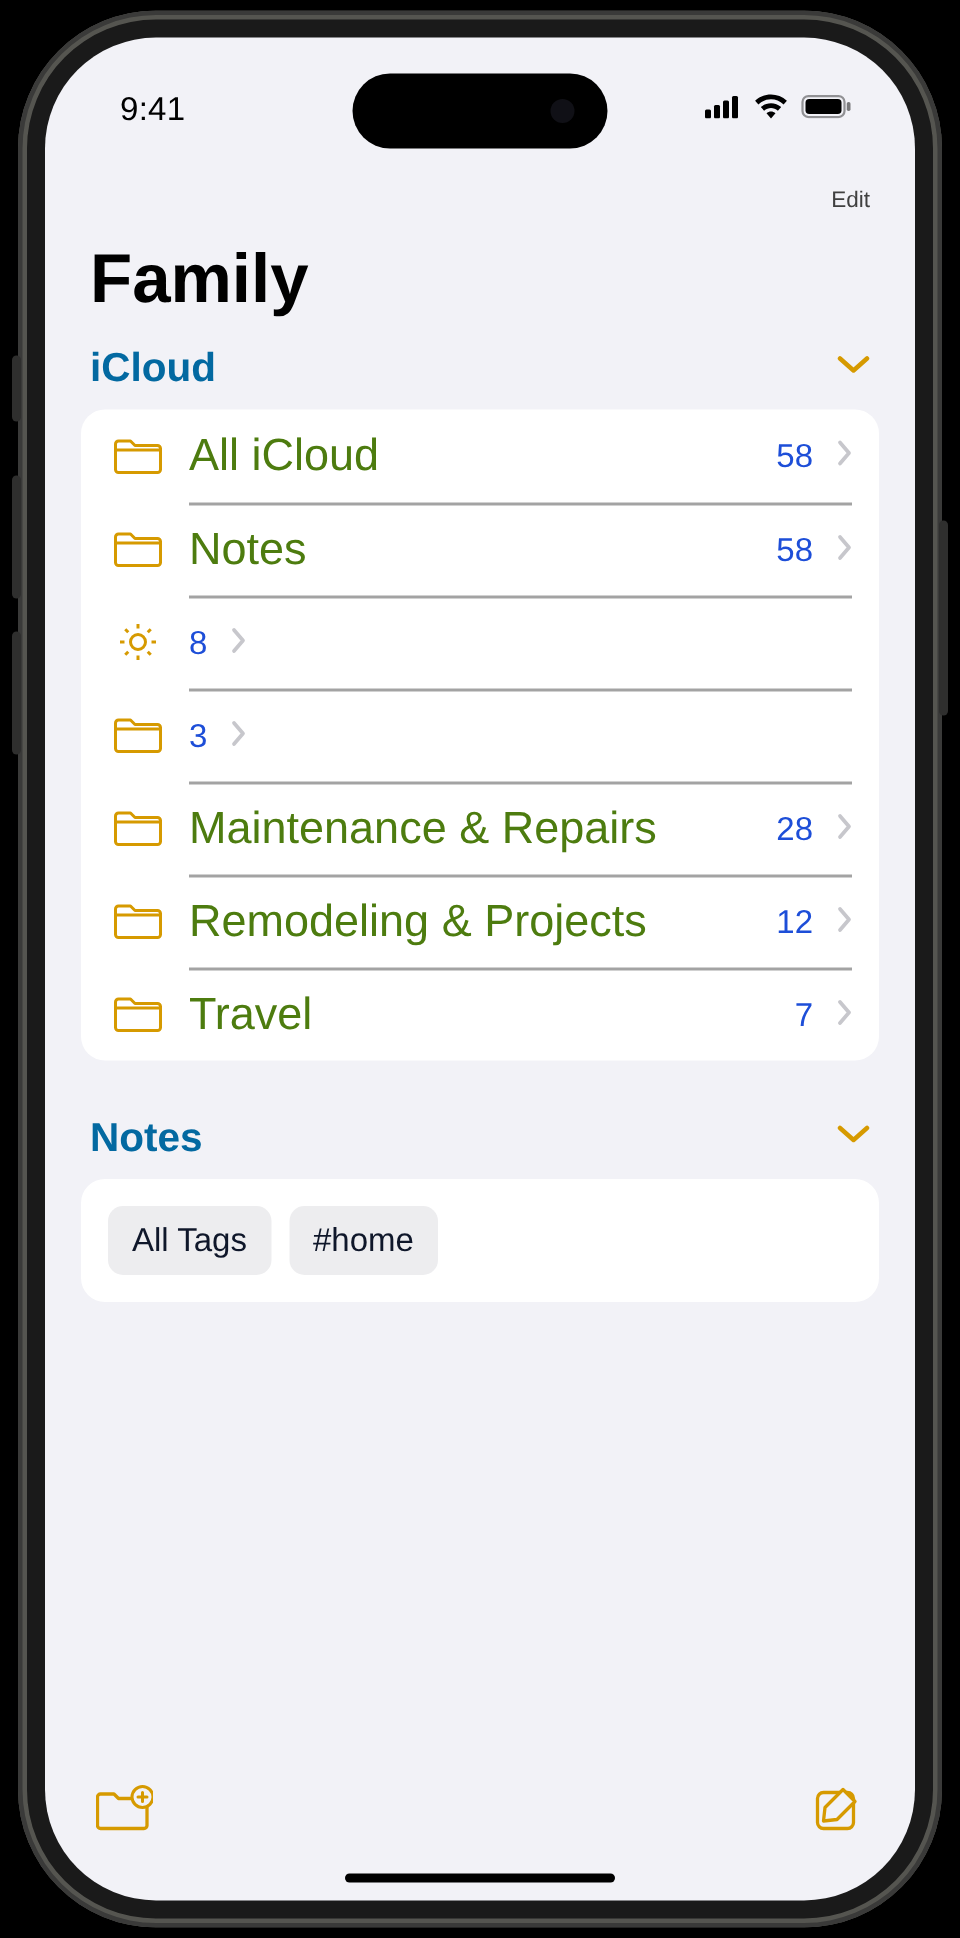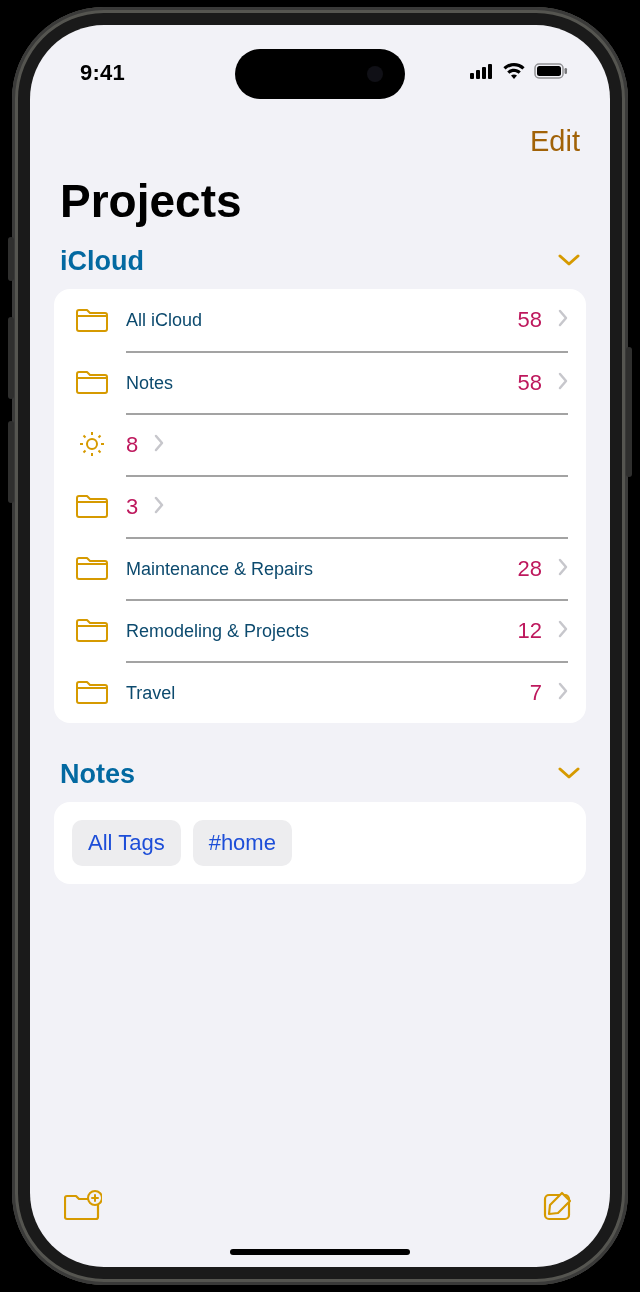--- a/index.html
+++ b/index.html
@@ -57,36 +57,36 @@
   .status-bar {
     height: 80px;
     display: flex;
     justify-content: space-between;
     align-items: center;
     padding: 0 42px 0 50px;
     padding-top: 16px;
   }
   .status-time {
     font-size: 22px;
-    font-weight: 700;
+    font-weight: 400;
     letter-spacing: 0.2px;
   }
   .status-icons {
     display: flex;
     align-items: center;
     gap: 8px;
   }
   .nav-bar {
     display: flex;
     justify-content: flex-end;
     padding: 20px 30px 10px;
   }
   .edit-button {
-    color: #a16207;
-    font-size: 29px;
+    color: #404040;
+    font-size: 15px;
     font-weight: 400;
     background: none;
     border: none;
     cursor: pointer;
   }
   .title {
     font-size: 46px;
     font-weight: 700;
     padding: 6px 30px 18px;
     color: #000;
@@ -129,29 +129,29 @@
     flex: 1;
     display: flex;
     align-items: center;
     height: 100%;
     border-top: 2px solid #a3a3a3;
     gap: 12px;
   }
   .folder-row:first-child .folder-body { border-top: none; }
   .folder-name {
     flex: 1;
-    font-size: 18px;
-    color: #0c4a6e;
+    font-size: 30px;
+    color: #4d7c0f;
     white-space: nowrap;
     overflow: hidden;
     text-overflow: ellipsis;
   }
   .folder-count {
     font-size: 22px;
-    color: #be185d;
+    color: #1d4ed8;
   }
   .chevron-right {
     color: #c7c7cc;
     margin-left: 4px;
   }
   .tags-section {
     margin-top: 36px;
   }
   .tags-container {
     background: #fff;
@@ -160,21 +160,21 @@
     padding: 18px;
     display: flex;
     gap: 12px;
     flex-wrap: wrap;
   }
   .tag-chip {
     background: #ededef;
     border-radius: 10px;
     padding: 10px 16px;
     font-size: 22px;
-    color: #1d4ed8;
+    color: #0f172a;
     cursor: pointer;
   }
   .bottom-toolbar {
     margin-top: auto;
     height: 100px;
     display: flex;
     justify-content: space-between;
     align-items: center;
     padding: 0 34px 18px;
   }
@@ -233,21 +233,21 @@
               <rect x="30.5" y="5" width="2.5" height="6" rx="1.2" fill="#000" fill-opacity="0.5"></rect>
             </svg>
         </span>
       </div>
     </div>
 
     <div class="nav-bar">
       <button class="edit-button">Edit</button>
     </div>
 
-    <h1 class="title">Projects</h1>
+    <h1 class="title">Family</h1>
 
     <div class="section-header">
       <span class="section-title">iCloud</span>
       <span class="chevron-down">
         <svg width="22" height="14" viewBox="0 0 22 14">
             <path d="M2 3 L11 11 L20 3" stroke="currentColor" stroke-width="3" fill="none" stroke-linecap="round" stroke-linejoin="round"></path>
           </svg>
       </span>
     </div>
 

